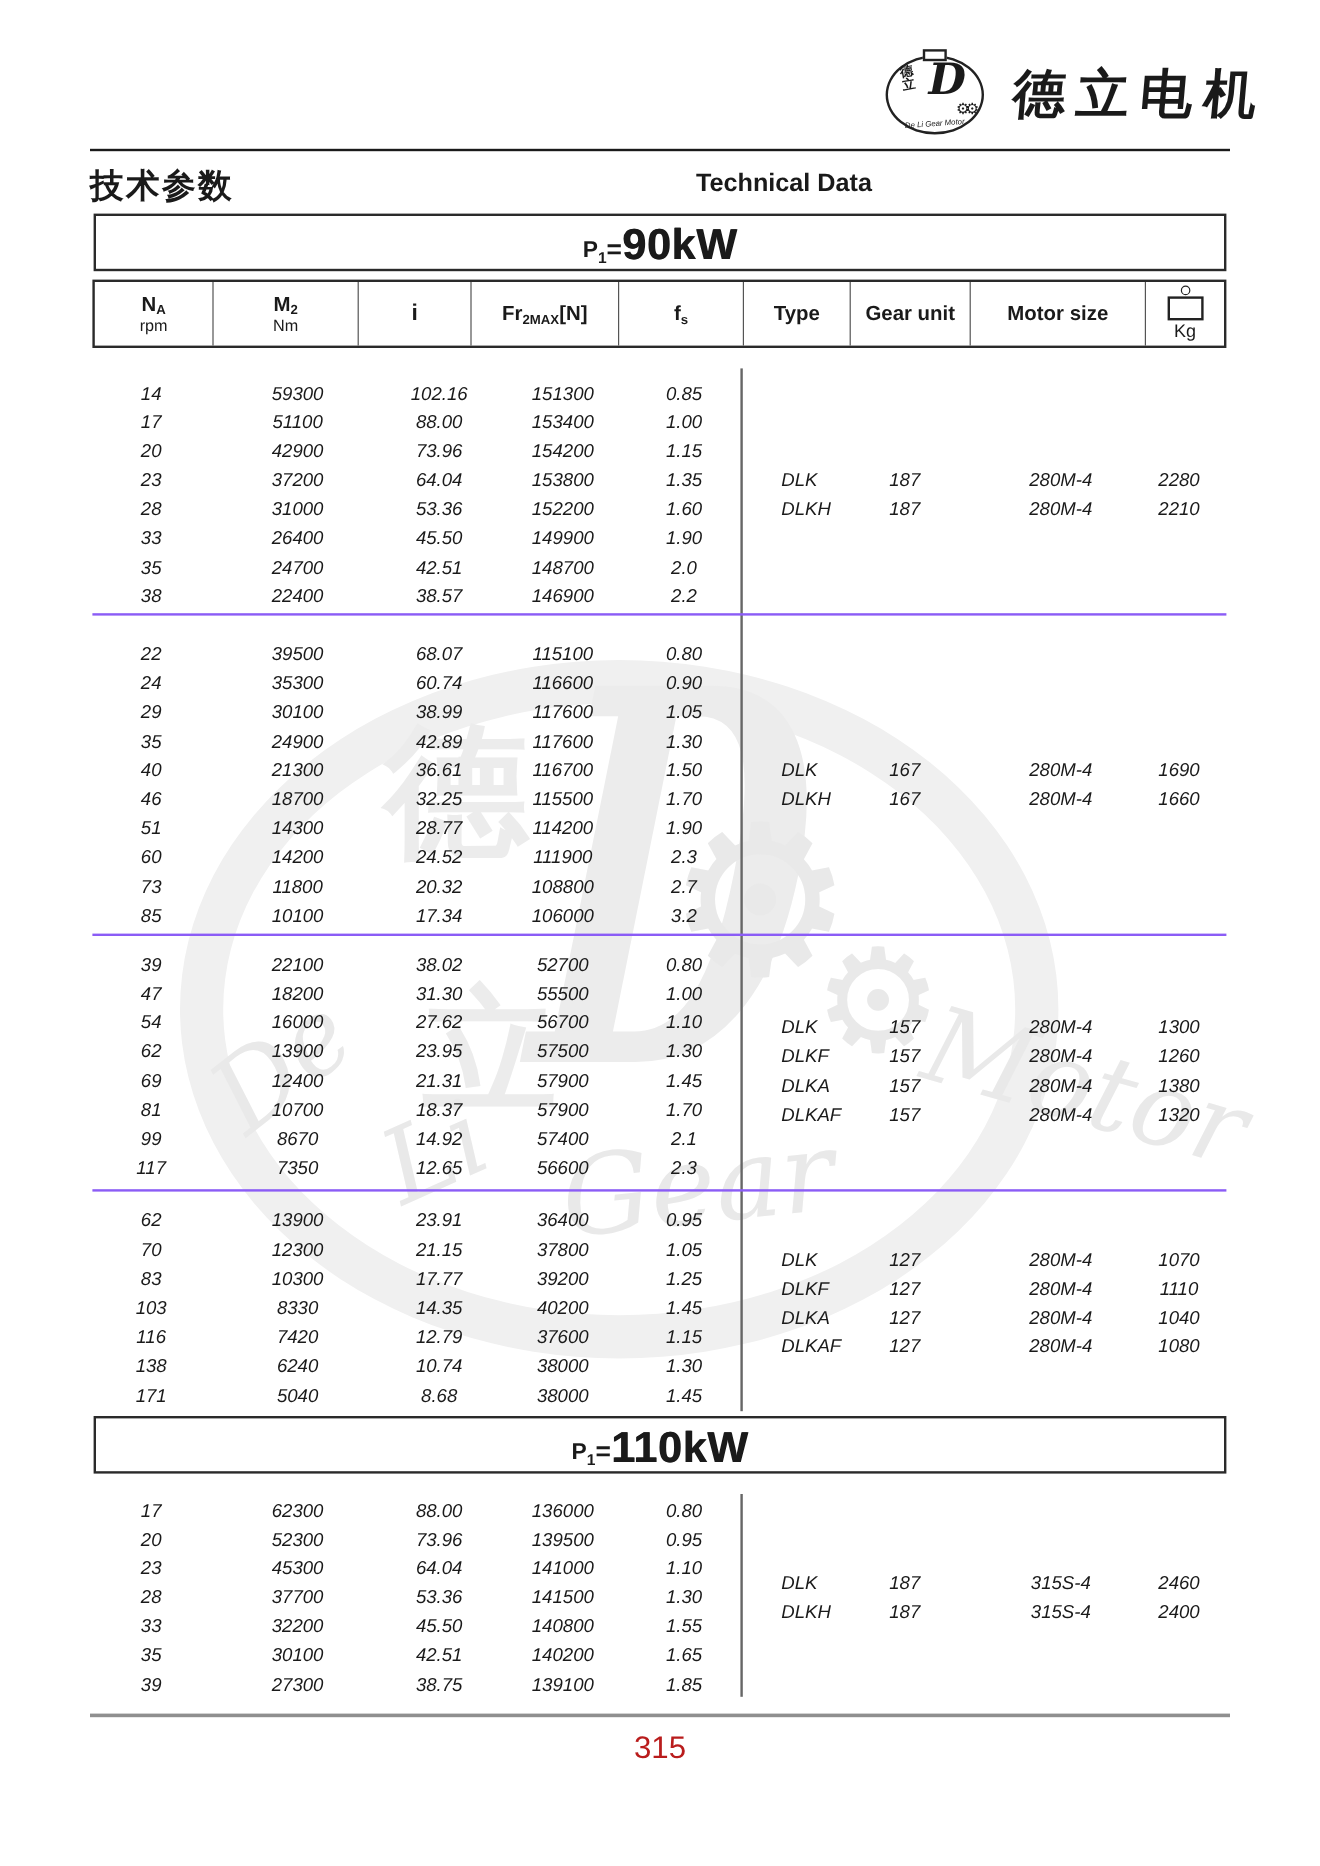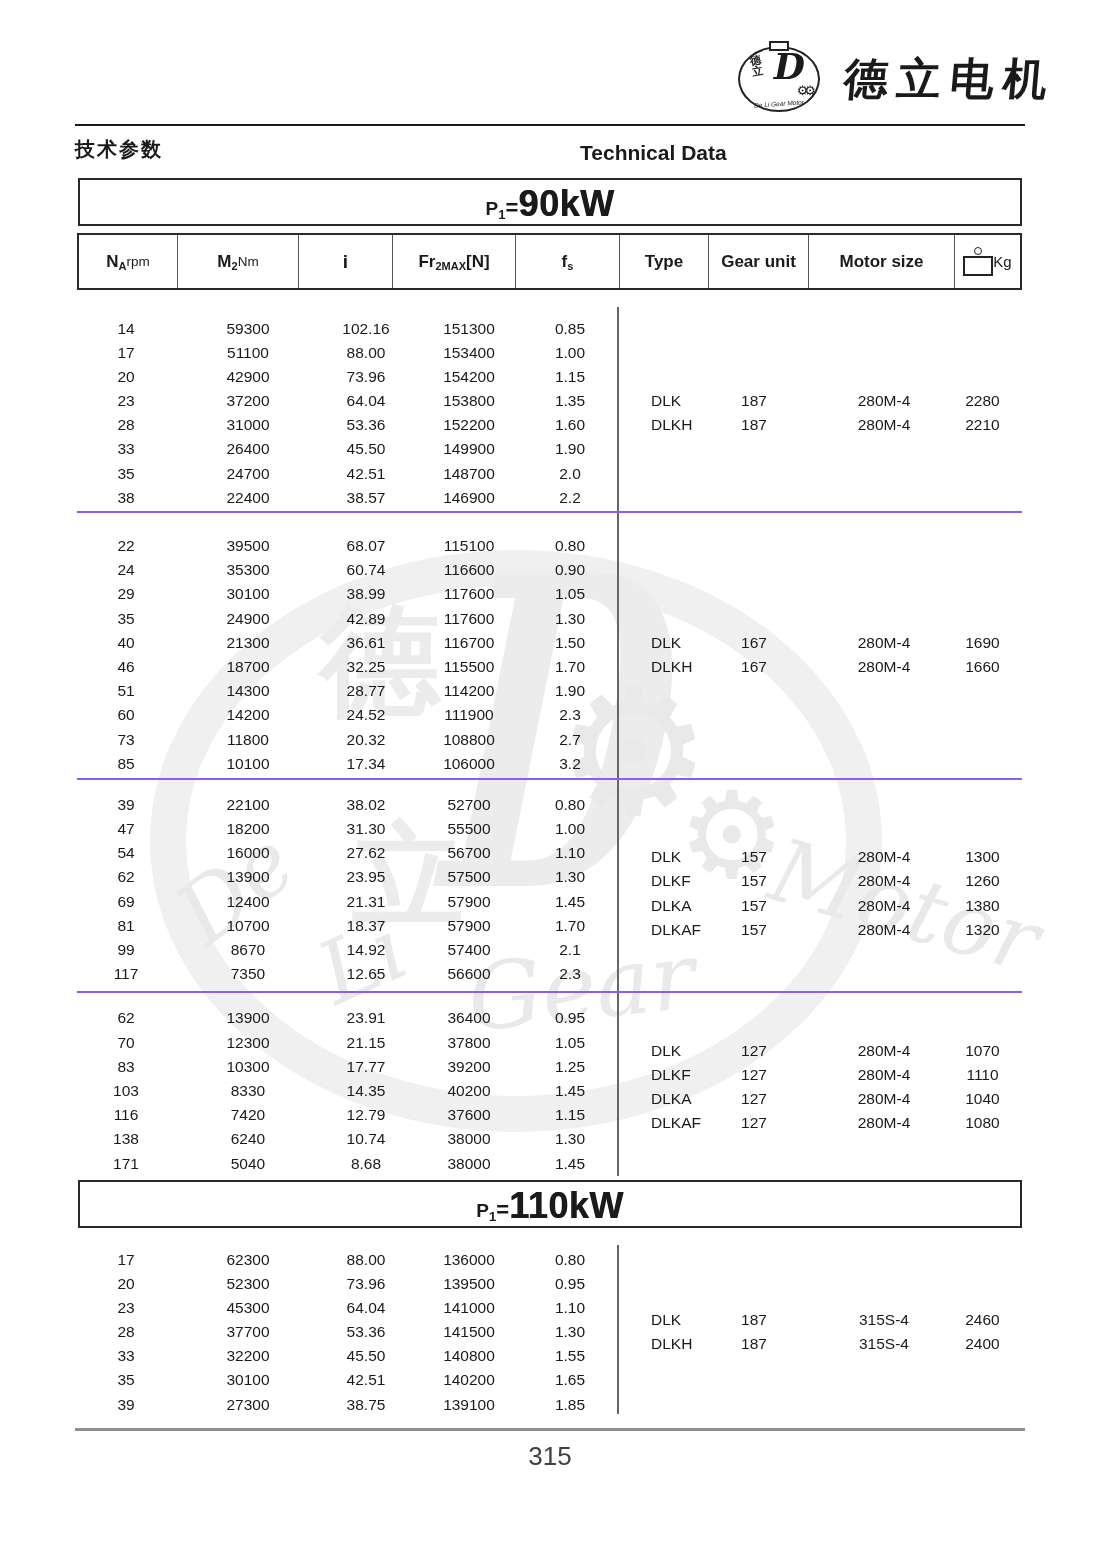--- a/index.html
+++ b/index.html
@@ -29,68 +29,68 @@
   .lg-cn{position:absolute;left:11px;top:7px;display:flex;flex-direction:column;
         font-size:11px;line-height:11px;font-weight:700;transform:rotate(-10deg);}
   .lg-d{position:absolute;right:13px;top:0px;font-size:36px;line-height:1;font-weight:700;
         font-style:italic;font-family:"DejaVu Serif",serif;}
   .lg-gears{position:absolute;right:6px;bottom:13px;font-size:13px;line-height:1;letter-spacing:-4px;}
   .lg-arc{position:absolute;bottom:3px;left:0;right:0;text-align:center;font-size:6.5px;
         font-style:italic;white-space:nowrap;transform:rotate(-4deg);}
   .brand-name{font-size:44px;line-height:1;font-weight:700;font-family:"DejaVu Serif",serif;
         letter-spacing:9px;transform:skewX(-5deg);white-space:nowrap;}
   .toprule{left:75px;top:124px;width:950px;height:0;border-top:2.5px solid #1a1a1a;}
-  .head-cn{left:75px;top:136px;font-size:20px;font-weight:700;letter-spacing:2px;}
+  .head-cn{left:75px;top:136px;font-size:28px;font-weight:700;letter-spacing:2px;}
   .head-en{left:580px;top:141px;font-size:21px;font-weight:700;}
   
   .titlebox{left:78px;width:944px;height:48px;border:2px solid #2a2a2a;box-sizing:border-box;
         display:flex;align-items:baseline;justify-content:center;padding-top:4px;}
   .tb1{top:178px;} .tb2{top:1180px;}
   .p-main{font-size:19px;font-weight:700;align-self:center;transform:translateY(5px);}
   .p-sub{font-size:13px;font-weight:700;align-self:center;transform:translateY(10px);}
   .p-eq{font-size:22px;font-weight:700;align-self:center;transform:translateY(4px);}
   .p-val{font-size:36px;font-weight:700;align-self:center;letter-spacing:.5px;
         text-shadow:.6px 0 0 currentColor;}
   
   .thead{left:77px;top:233px;width:945px;height:57px;border:2px solid #2a2a2a;box-sizing:border-box;display:flex;}
-  .th{box-sizing:border-box;border-left:1.5px solid #555;display:flex;flex-direction:row;
+  .th{box-sizing:border-box;border-left:1.5px solid #555;display:flex;flex-direction:column;
       align-items:center;justify-content:center;line-height:1.15;}
   .th:first-child{border-left:none;}
   .th-na{width:98px;} .th-m2{width:121px;} .th-i{width:94px;} .th-fr{width:123px;}
   .th-fs{width:104px;} .th-type{width:89px;} .th-gear{width:100px;} .th-motor{width:146px;} .th-kg{flex:1;}
   .th-main{font-size:17px;font-weight:700;}
   .sub{font-size:11px;font-weight:700;position:relative;top:3px;}
   .th-unit{font-size:13.5px;font-weight:400;}
   .th-i .th-main{font-size:19px;}
   .w-knob{width:6px;height:6px;border:1.5px solid #222;border-radius:50%;margin:0 auto 1px;}
   .w-body{width:26px;height:16px;border:2px solid #222;margin:0 auto;}
   .th-kg .th-unit{font-size:15px;margin-top:1px;}
   
   .tbody{left:77px;width:945px;font-size:15.5px;}
   .body90{top:295px;} .body110{top:1240px;}
   .tbody::before{content:"";position:absolute;left:540px;top:12px;bottom:0;width:1.5px;background:#666;z-index:0;}
   .body110::before{top:5px;bottom:3px;}
-  .block{position:relative;}
+  .block{position:relative;font-style:italic;}
   .block+.block{border-top:2px solid #8b5cf6;}
   .drow{height:24.2px;position:relative;}
   .c{position:absolute;top:2.5px;text-align:center;}
   .c0{left:0;width:98px;}
   .c1{left:110px;width:122px;}
   .c2{left:236px;width:106px;}
   .c3{left:330px;width:124px;}
   .c4{left:442px;width:102px;}
   .trow{position:absolute;left:0;width:100%;height:24.2px;}
   .tt{position:absolute;top:2.5px;}
   .t-type{left:574px;width:100px;text-align:left;}
   .t-gear{left:632px;width:90px;text-align:center;}
   .t-motor{left:747px;width:120px;text-align:center;}
   .t-kg{left:866px;width:79px;text-align:center;}
   
   .footrule{left:75px;top:1428px;width:950px;height:3px;background:#8f8f8f;}
-  .pageno{left:0;top:1441px;width:1100px;text-align:center;font-size:26px;color:#404040;}
+  .pageno{left:0;top:1441px;width:1100px;text-align:center;font-size:26px;color:#b91c1c;}
 </style>
 </head>
 <body>
 
 <div class="page">
 
   <div class="watermark">
     <div class="wm-ellipse"></div>
     <div class="wm-d">D</div>
     <div class="wm-cn1">德</div>

